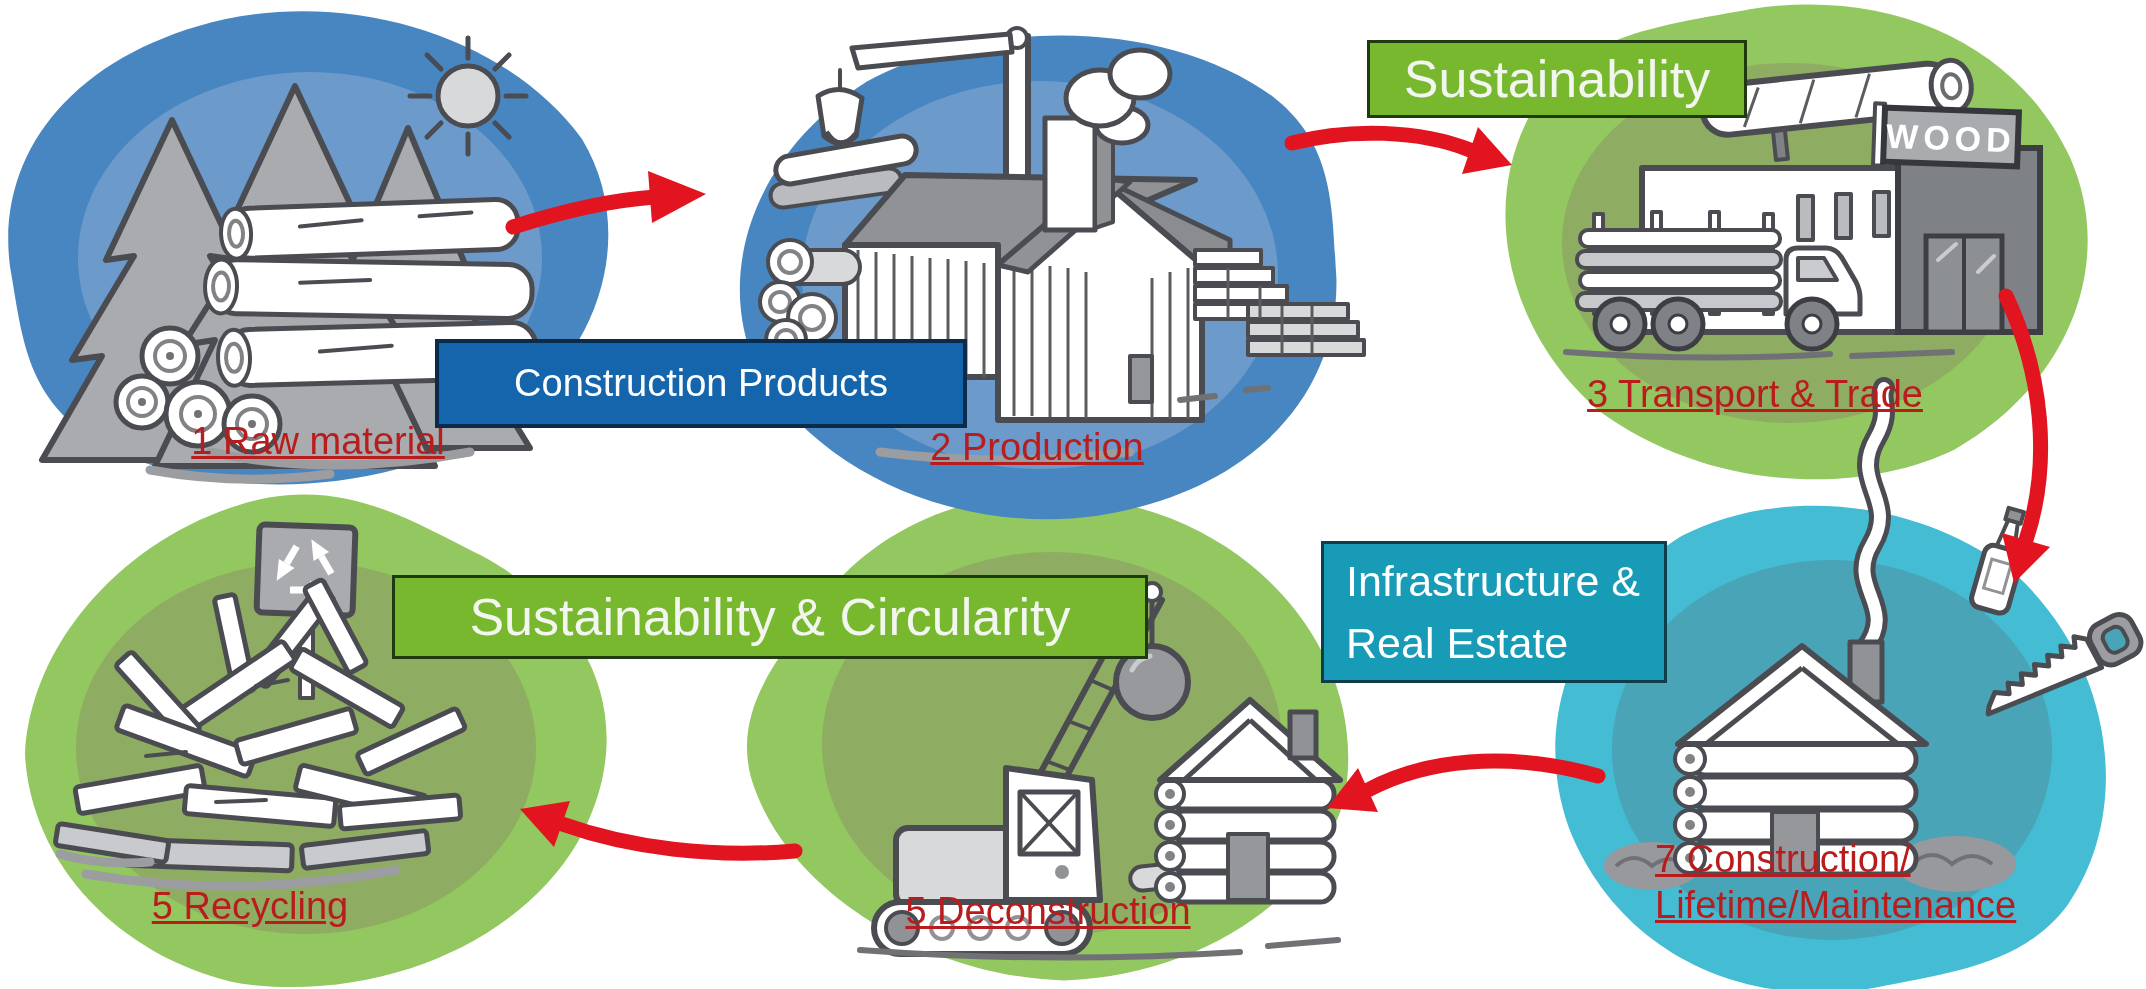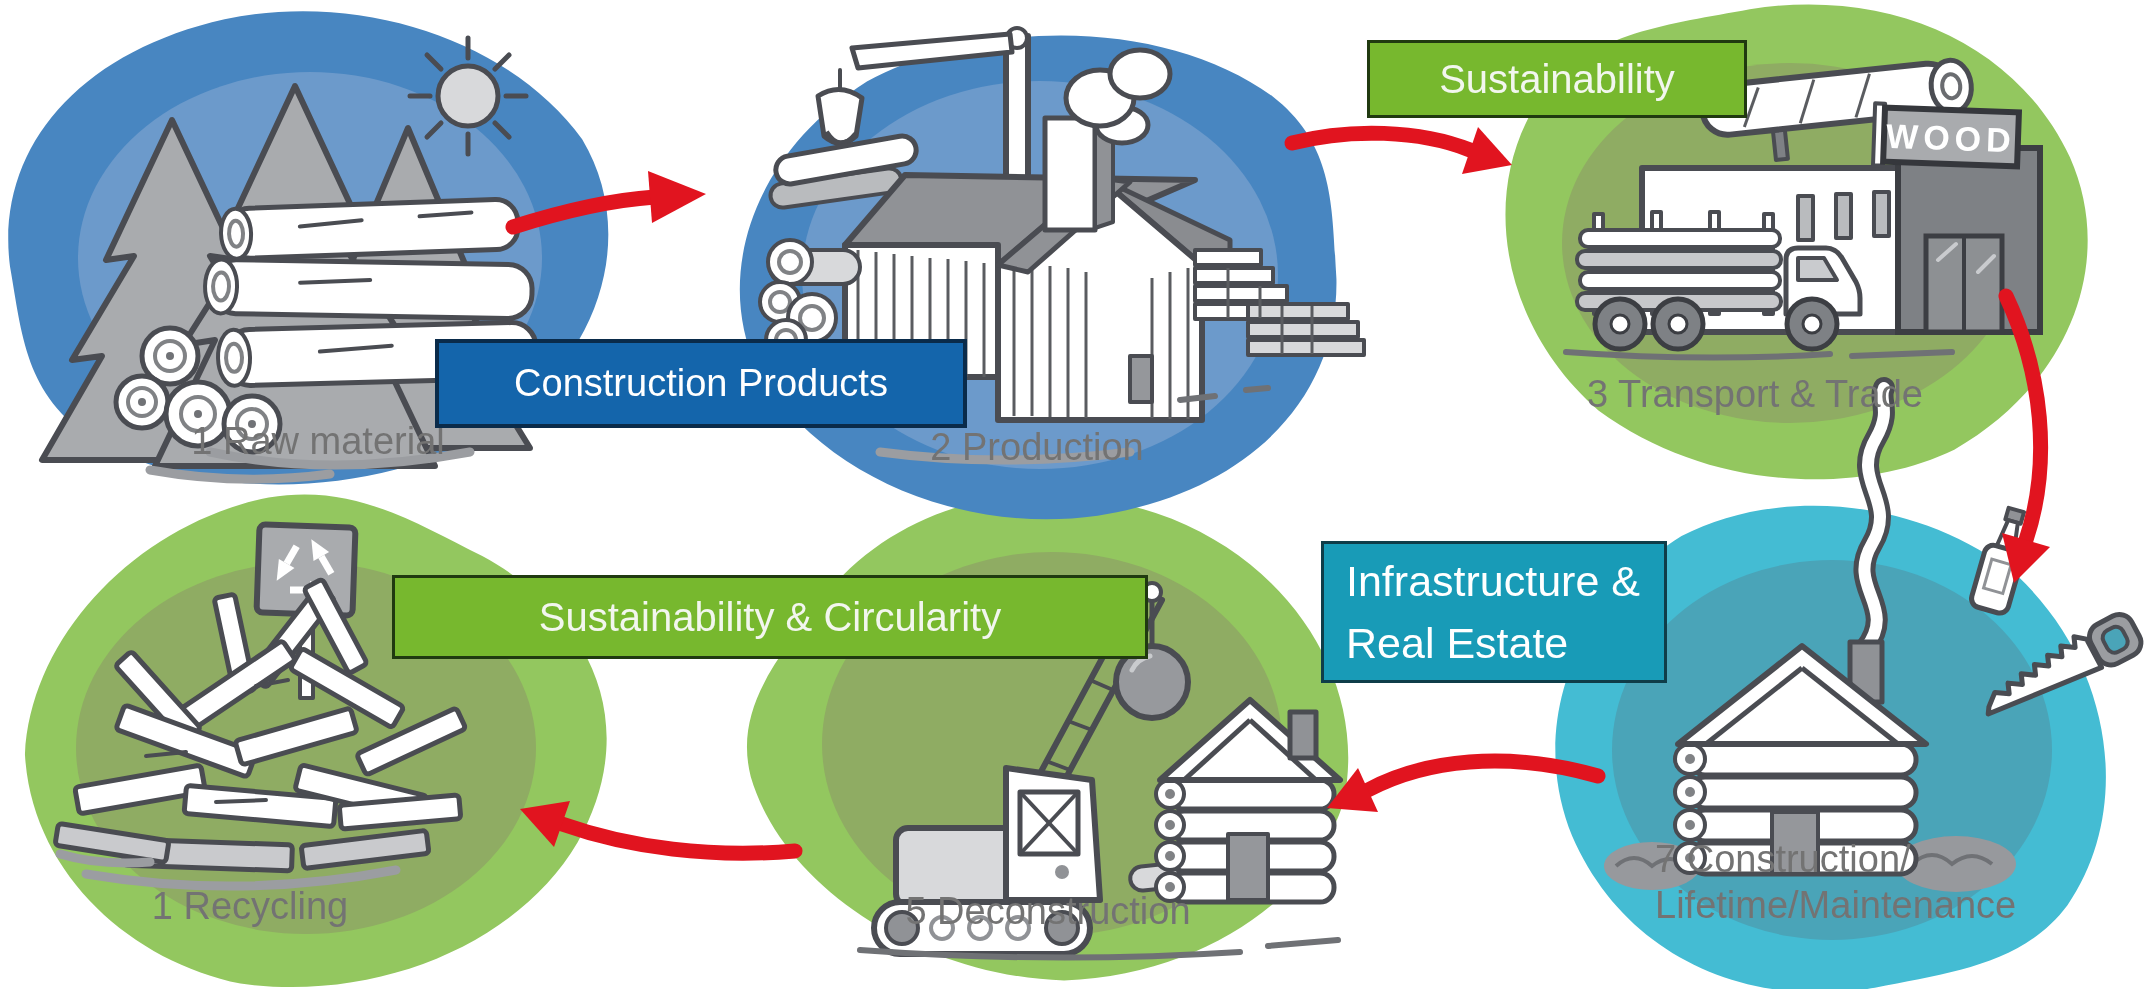--- a/index.html
+++ b/index.html
@@ -10,27 +10,27 @@
   .o  {stroke:#4a4c52;stroke-width:6;stroke-linejoin:round;stroke-linecap:round;}
   .o5 {stroke:#4a4c52;stroke-width:5;stroke-linejoin:round;stroke-linecap:round;}
   .o4 {stroke:#4a4c52;stroke-width:4;stroke-linejoin:round;stroke-linecap:round;}
   .fw {fill:#ffffff;} .fg {fill:#a9abae;} .fg2{fill:#909296;} .fdg{fill:#7e8185;}
   .flg{fill:#d8d9db;} .fn {fill:none;}
   .thin{stroke:#5a5c60;stroke-width:3;} .mid{stroke:#6f7175;stroke-width:6;stroke-linecap:round;}
   .shadow{stroke:#9b9da1;stroke-width:9;stroke-linecap:round;fill:none;}
   .arrow{fill:none;stroke:#e1141f;stroke-width:15;stroke-linecap:round;}
   .ah{fill:#e1141f;stroke:none;}
   
-  .stage-label{position:absolute;color:#737373;font-size:38px;white-space:pre-line;
-               text-align:center;transform:translate(-50%,-50%);line-height:46px;}
+  .stage-label{position:absolute;color:#b91c1c;font-size:38px;white-space:pre-line;
+               text-align:center;transform:translate(-50%,-50%);line-height:46px;text-decoration:underline;}
   .stage-label.align-left{transform:none;text-align:left;}
   .tag{position:absolute;display:flex;align-items:center;justify-content:center;
        color:#ffffff;box-sizing:border-box;white-space:pre-line;}
   .tag-blue {background:#1465ab;border:4px solid #0a2b4a;font-size:38px;}
-  .tag-green{background:#77b82e;border:3px solid #203a10;font-size:40px;color:#f2f6ee;}
+  .tag-green{background:#77b82e;border:3px solid #203a10;font-size:52px;color:#f2f6ee;}
   .tag-teal {background:#189bb7;border:3px solid #0f3d49;font-size:43px;
              justify-content:flex-start;padding-left:22px;line-height:62px;}
 </style>
 </head>
 <body>
 
 <div class="stage">
 
 <svg class="scene" viewBox="0 0 2146 989">
   <defs>
@@ -461,21 +461,21 @@
     </g>
   </g>
 </svg>
 
 <div class="stage-label" style="left:318px;top:441px;text-align:right;">1 Raw material</div>
 <div class="stage-label" style="left:1037px;top:447px;">2 Production</div>
 <div class="stage-label" style="left:1755px;top:394px;">3 Transport &amp; Trade</div>
 <div class="stage-label align-left" style="left:1655px;top:836px;">7 Construction/
 Lifetime/Maintenance</div>
 <div class="stage-label" style="left:1048px;top:911px;">5 Deconstruction</div>
-<div class="stage-label" style="left:250px;top:906px;">1 Recycling</div>
+<div class="stage-label" style="left:250px;top:906px;">5 Recycling</div>
 
 <div class="tag tag-blue" style="left:435px;top:339px;width:532px;height:89px;">Construction Products</div>
 <div class="tag tag-green" style="left:1367px;top:40px;width:380px;height:78px;">Sustainability</div>
 <div class="tag tag-teal" style="left:1321px;top:541px;width:346px;height:142px;">Infrastructure &amp;
 Real Estate</div>
 <div class="tag tag-green" style="left:392px;top:575px;width:756px;height:84px;">Sustainability &amp; Circularity</div>
 
 </div>
 
 </body></html>

